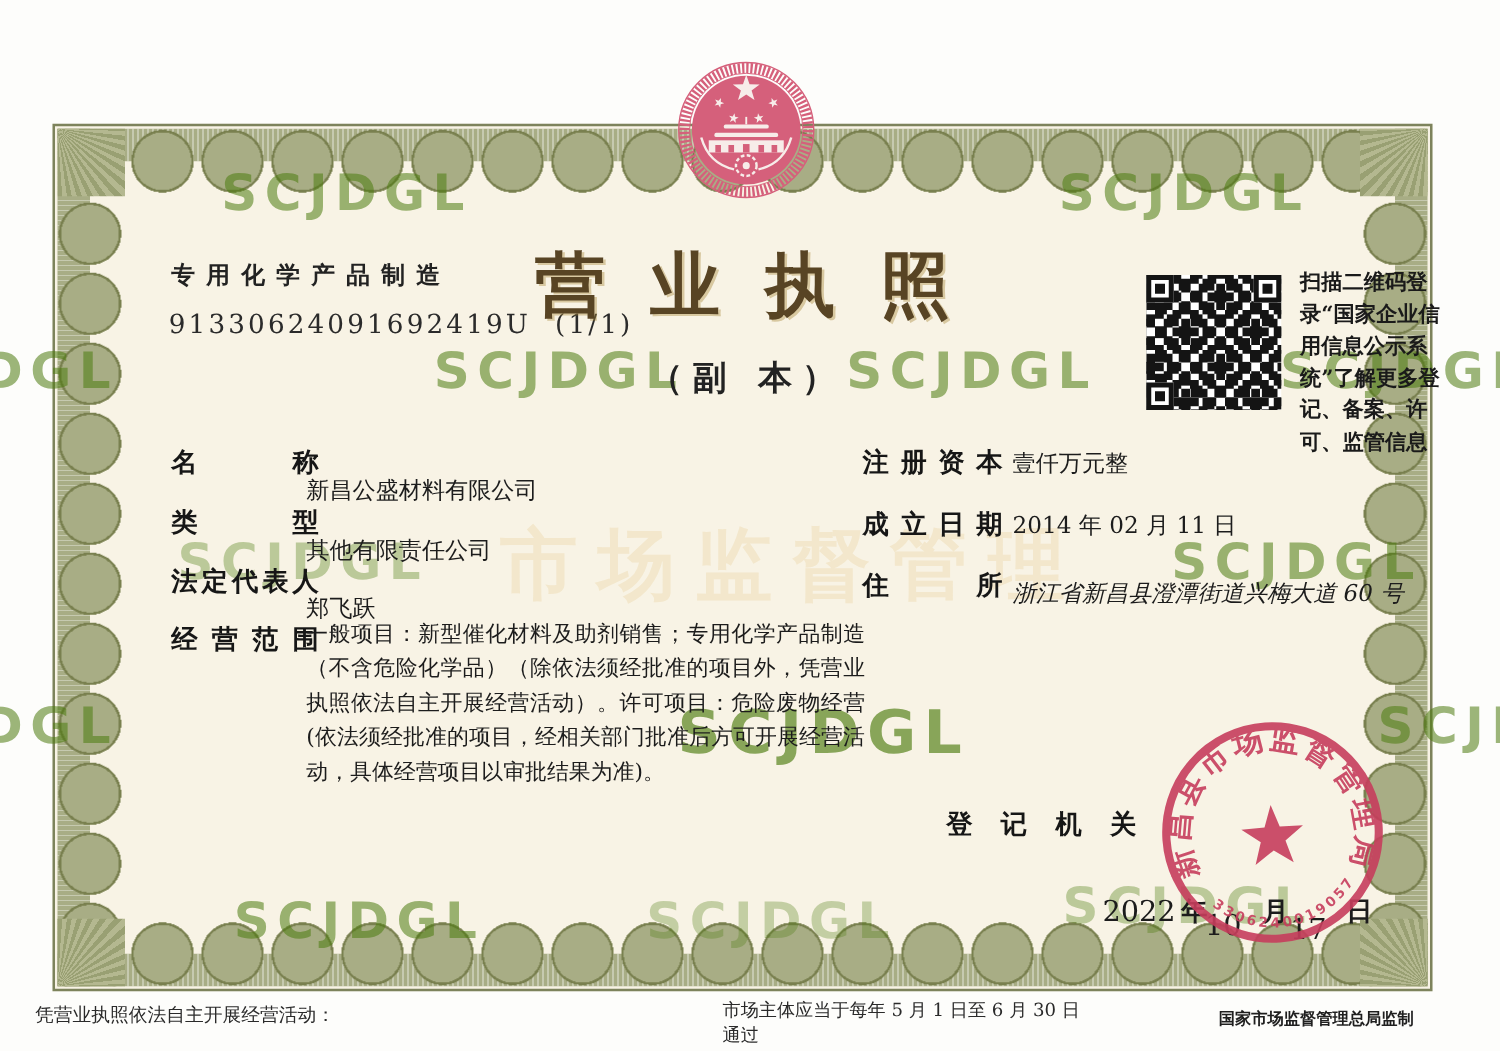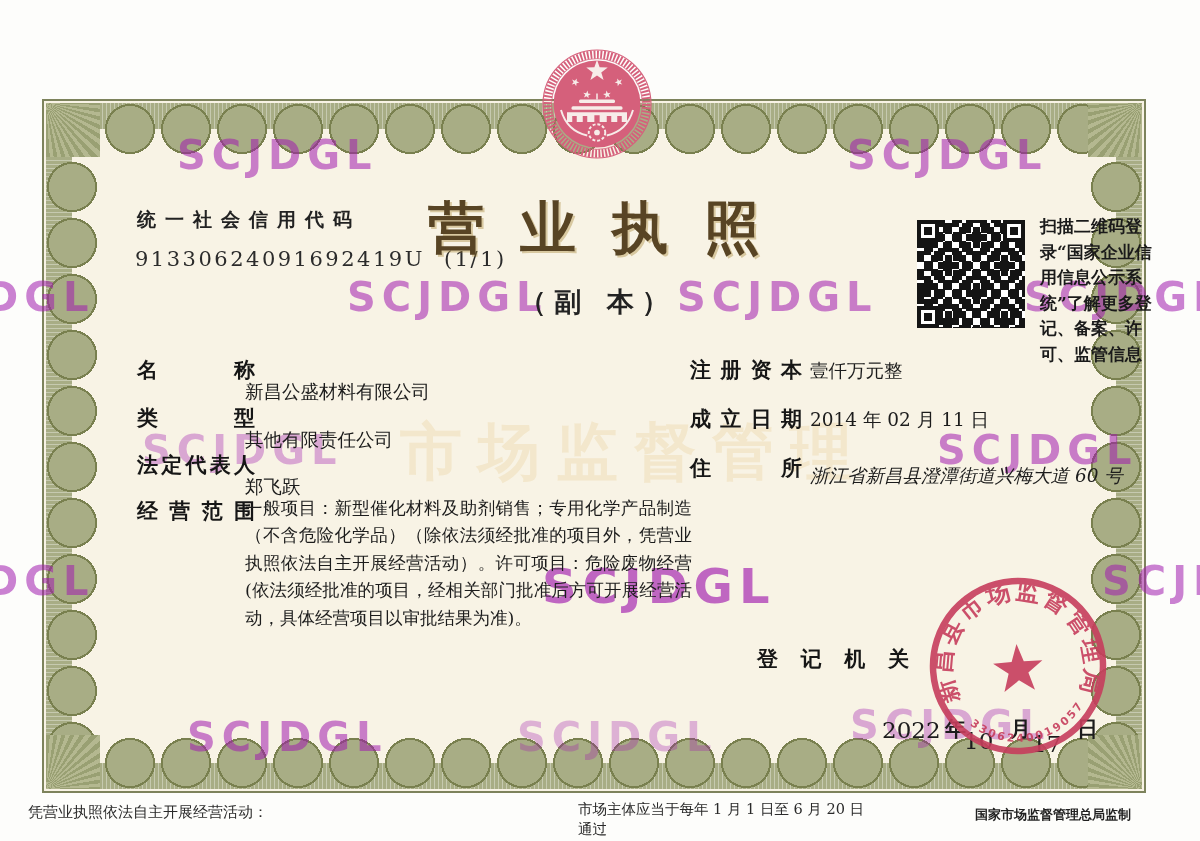--- a/index.html
+++ b/index.html
@@ -30,21 +30,21 @@
       radial-gradient(circle at 26px 28px,#a8ad85 0 23px,#79804f 23px 25px,rgba(0,0,0,0) 25px) repeat-y 0 0/52px 56px,
       repeating-linear-gradient(0deg,rgba(255,255,255,.35) 0 1px,rgba(0,0,0,0) 1px 4px) no-repeat 26px 0/26px 100%,
       linear-gradient(#a8ad85,#a8ad85) no-repeat 26px 0/26px 100%;}
   .corner{position:absolute;z-index:2;width:54px;height:54px;background:#a8ad85;}
   .c-tl{left:2px;top:2px;background:repeating-conic-gradient(from 0deg at 0% 0%,#99a073 0 4deg,#b4b890 4deg 8deg);}
   .c-tr{right:2px;top:2px;background:repeating-conic-gradient(from 0deg at 100% 0%,#99a073 0 4deg,#b4b890 4deg 8deg);}
   .c-bl{left:2px;bottom:2px;background:repeating-conic-gradient(from 0deg at 0% 100%,#99a073 0 4deg,#b4b890 4deg 8deg);}
   .c-br{right:2px;bottom:2px;background:repeating-conic-gradient(from 0deg at 100% 100%,#99a073 0 4deg,#b4b890 4deg 8deg);}
   
   .wm{position:absolute;z-index:3;font-weight:700;font-size:40px;letter-spacing:6px;
-    color:#a21caf;opacity:.55;white-space:nowrap;pointer-events:none;}
+    color:#4d7c0f;opacity:.55;white-space:nowrap;pointer-events:none;}
   .wm-center{position:absolute;z-index:3;font-weight:700;font-size:62px;letter-spacing:16px;
     color:#f0e0bd;opacity:.62;white-space:nowrap;font-family:"DejaVu Serif",serif;}
   
   .abs{position:absolute;z-index:5;}
   .credit-label{left:93px;top:106px;font-size:19px;letter-spacing:9px;font-weight:600;color:#222;}
   .credit-value{left:91px;top:146px;font-size:21px;letter-spacing:2.5px;color:#2b2b2b;}
   .title{left:0;top:90px;width:100%;text-align:center;font-size:56px;font-weight:900;
     letter-spacing:36px;text-indent:36px;color:#584424;text-shadow:2px 2px 0 rgba(168,134,58,.4);}
   .subtitle{left:0;top:183px;width:100%;text-align:center;font-size:27px;letter-spacing:8px;
     text-indent:8px;color:#222;font-weight:600;}
@@ -130,21 +130,21 @@
       <rect x="96.5" y="115" width="7" height="9"></rect>
       <rect x="113" y="116" width="6" height="8"></rect>
       <rect x="127" y="116" width="6" height="8"></rect>
     </g>
     <circle cx="100" cy="138" r="11" fill="#d5607b" stroke="#f7ece9" stroke-width="2.6" stroke-dasharray="4 2.5"></circle>
     <circle cx="100" cy="138" r="3.8" fill="#f7ece9"></circle>
     <path d="M52,108 Q60,136 87,142" stroke="#f7ece9" stroke-width="2.6" fill="none"></path>
     <path d="M148,108 Q140,136 113,142" stroke="#f7ece9" stroke-width="2.6" fill="none"></path>
   </svg>
 
-  <div class="abs credit-label">统一社会信用代码</div>
+  <div class="abs credit-label">专用化学产品制造</div>
   <div class="abs credit-value serif">
     <span>91330624091692419U</span>
     <span style="margin-left:10px">(1/1)</span>
   </div>
 
   <div class="abs title">营业执照</div>
   <div class="abs subtitle">（副 本）</div>
 
   <div class="abs qr">
     <div class="finder f-tl"></div>
@@ -197,16 +197,16 @@
       <text fill="#c73e5d" font-size="11" font-weight="600" letter-spacing="2.5">
         <textPath href="#serialArc" startOffset="22">3306240019057</textPath>
       </text>
     </g>
   </svg>
 
 </div>
 
 <div class="abs footer-left">凭营业执照依法自主开展经营活动：</div>
 <div class="abs footer-mid">
-  <div>市场主体应当于每年 1 月 1 日至 6 月 20 日通过</div>
+  <div>市场主体应当于每年 5 月 1 日至 6 月 30 日通过</div>
   <div>国家信用公示系统报送公示年度报告。</div>
 </div>
 <div class="abs footer-right">国家市场监督管理总局监制</div>
 
 </body></html>

